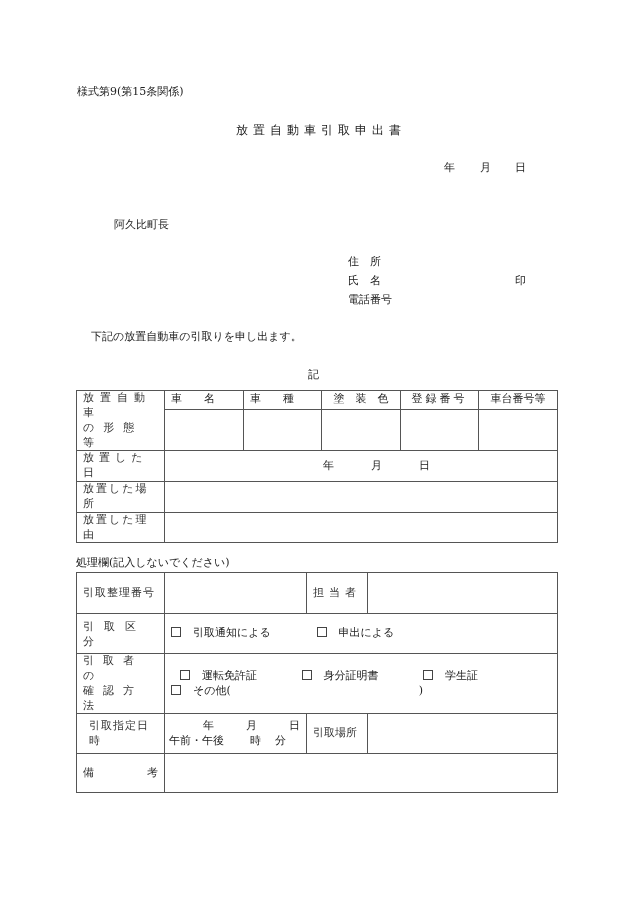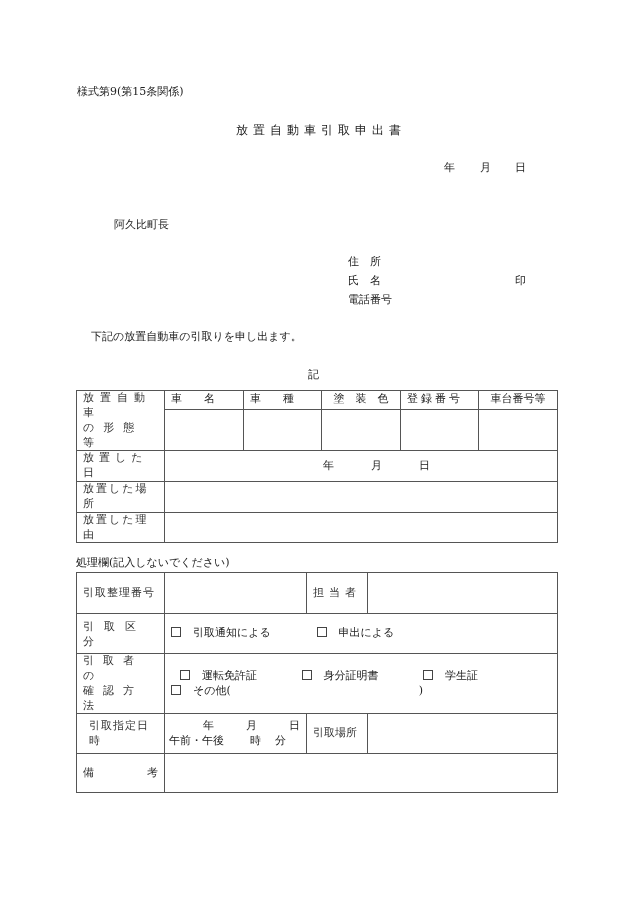--- a/index.html
+++ b/index.html
@@ -53,21 +53,21 @@
       <div class="justify" style="letter-spacing:0;">
             <span style="letter-spacing:6px;">放置自動車</span>
           </div>
       <div class="justify">
             <span style="letter-spacing:9px;">の形態等</span>
           </div>
     </td>
     <td>車　　名</td>
     <td>車　　種</td>
     <td style="text-align:center;">塗　装　色</td>
-    <td style="letter-spacing:3px;margin-top:29px;">登録番号</td>
+    <td style="text-align:center;letter-spacing:3px;margin-top:29px;">登録番号</td>
     <td style="text-align:center;">車台番号等</td>
   </tr>
   <tr style="height:40px;">
     <td></td>
     <td></td>
     <td></td>
     <td></td>
     <td></td>
   </tr>
   <tr style="height:29px;">

